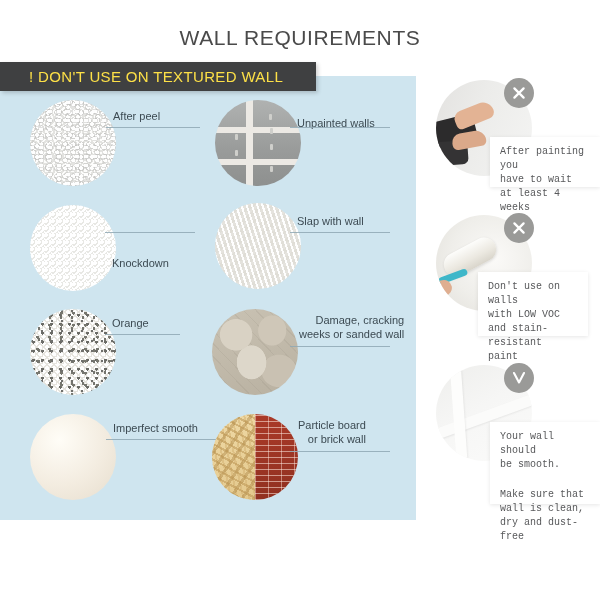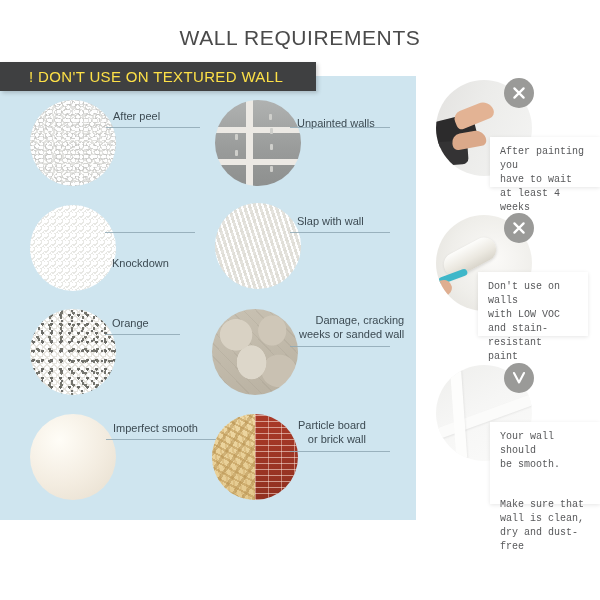--- a/index.html
+++ b/index.html
@@ -192,21 +192,21 @@
     z-index:5;
   }
   .badge svg{display:block;}
 
   .adv-card{
     position:absolute;background:#ffffff;
     box-shadow:0 1px 4px rgba(0,0,0,.10);
     padding:8px 9px 9px 10px;box-sizing:border-box;z-index:4;
   }
   .adv-card p{margin:0;font-size:10px;line-height:14px;color:#58595b;}
-  .adv-card p + p{margin-top:26px;}
+  .adv-card p + p{margin-top:16px;}
 </style>
 </head>
 <body>
 
 <div id="root">
 
   <div class="page-title">WALL REQUIREMENTS</div>
 
   <div class="blue-panel"></div>
 

